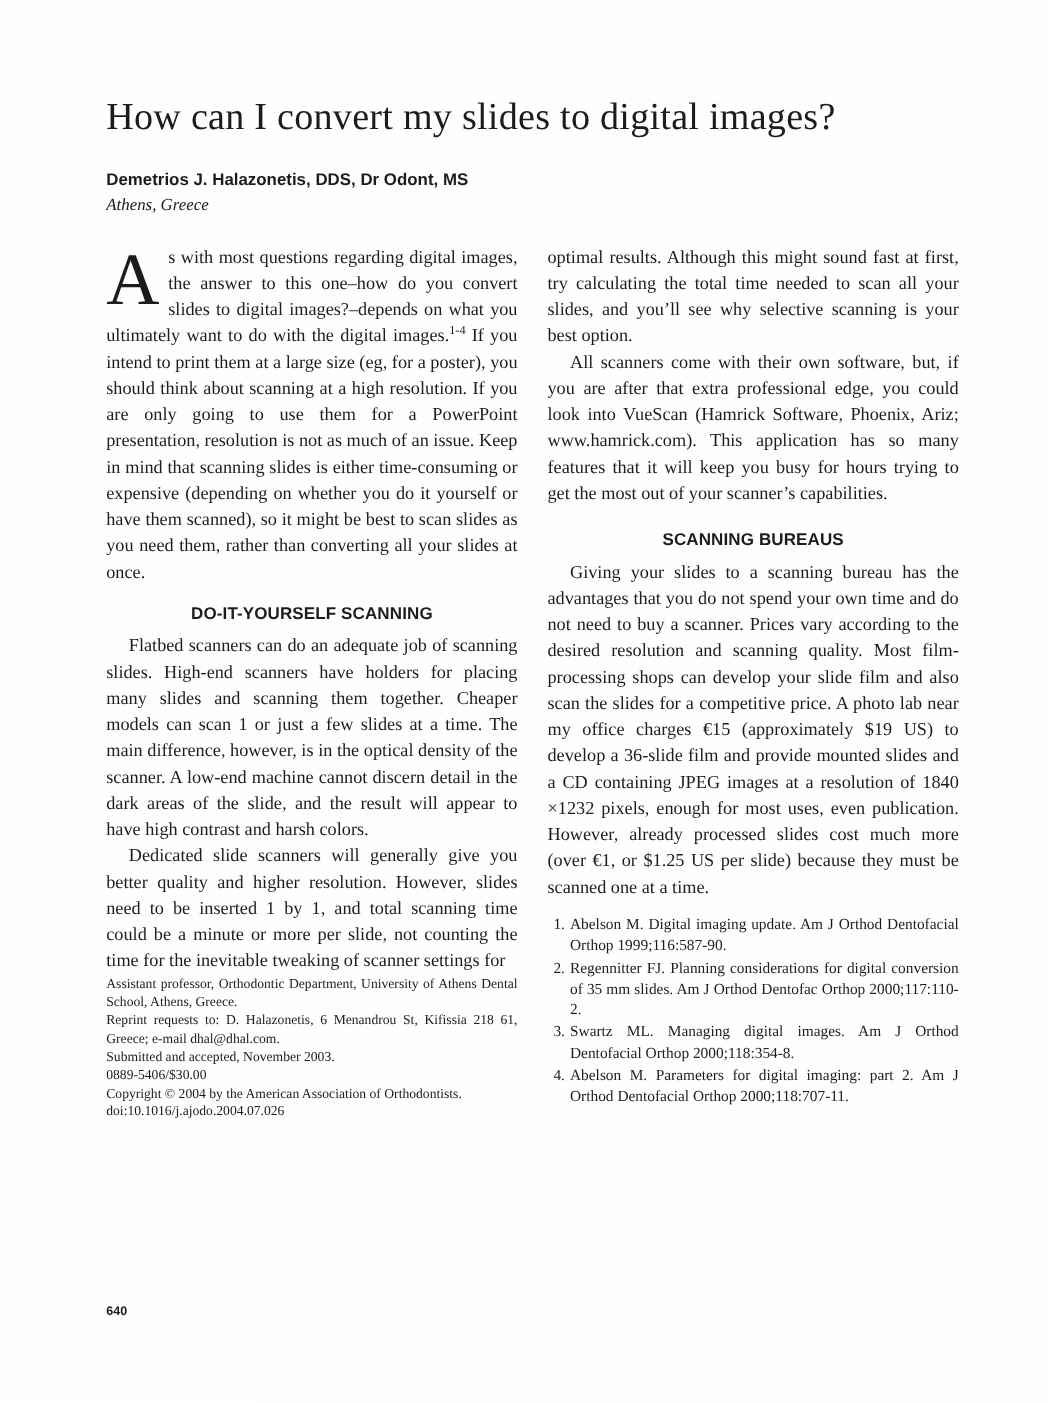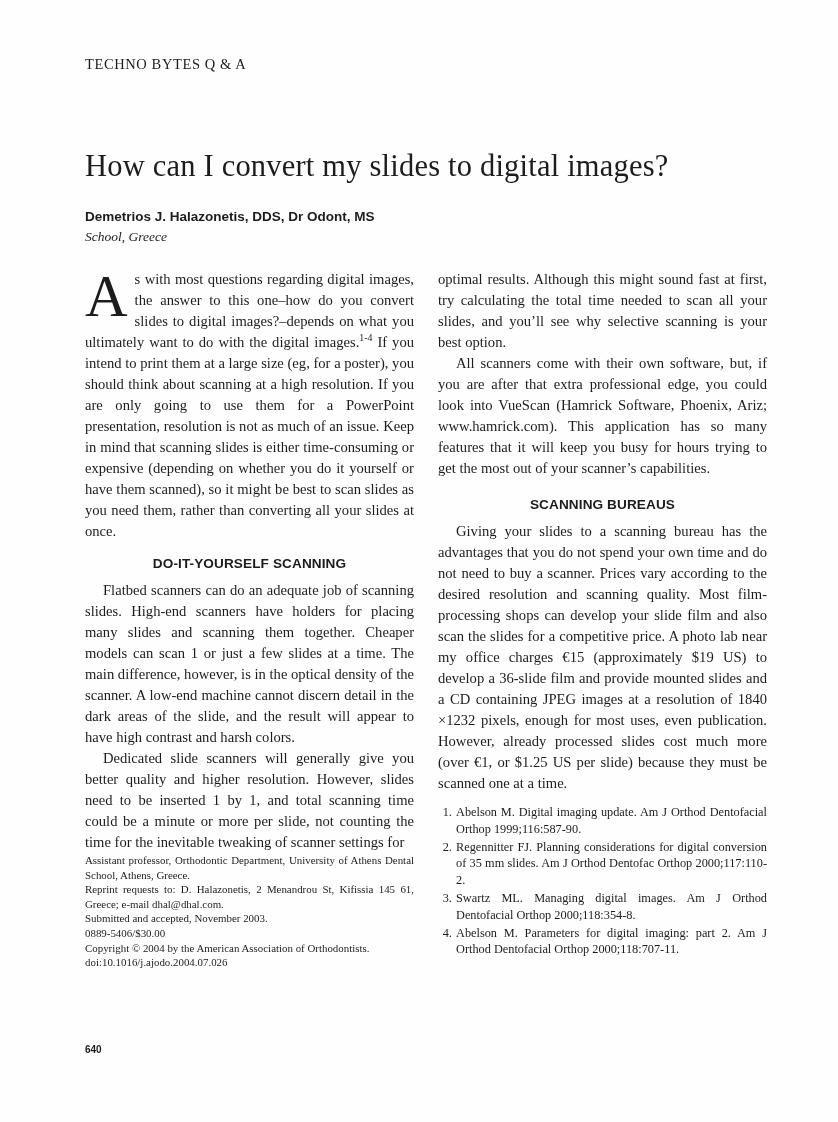--- a/index.html
+++ b/index.html
@@ -120,40 +120,39 @@
     font-weight: 700;
     font-size: 10px;
   }
 </style>
 </head>
 <body>
 
 <div class="page">
   <div class="content">
 
-    <div class="running-head">TECHNO BYTES Q &amp; A</div>
 
     <h1 class="title">How can I convert my slides to digital images?</h1>
 
     <div class="author">Demetrios J. Halazonetis, DDS, Dr Odont, MS</div>
-    <div class="location">School, Greece</div>
+    <div class="location">Athens, Greece</div>
 
     <div class="columns">
 
       <div class="col col-left">
         <p><span class="dropcap">A</span><span>s with most questions regarding digital images, the answer to this one–how do you convert slides to digital images?–depends on what you ultimately want to do with the digital images.</span><span class="supref">1-4</span><span> If you intend to print them at a large size (eg, for a poster), you should think about scanning at a high resolution. If you are only going to use them for a PowerPoint presentation, resolution is not as much of an issue. Keep in mind that scanning slides is either time-consuming or expensive (depending on whether you do it yourself or have them scanned), so it might be best to scan slides as you need them, rather than converting all your slides at once.</span></p>
 
         <h2 class="sec-heading">DO-IT-YOURSELF SCANNING</h2>
 
         <p class="indent">Flatbed scanners can do an adequate job of scanning slides. High-end scanners have holders for placing many slides and scanning them together. Cheaper models can scan 1 or just a few slides at a time. The main difference, however, is in the optical density of the scanner. A low-end machine cannot discern detail in the dark areas of the slide, and the result will appear to have high contrast and harsh colors.</p>
         <p class="indent">Dedicated slide scanners will generally give you better quality and higher resolution. However, slides need to be inserted 1 by 1, and total scanning time could be a minute or more per slide, not counting the time for the inevitable tweaking of scanner settings for</p>
 
         <div class="footnote">
           <div>Assistant professor, Orthodontic Department, University of Athens Dental School, Athens, Greece.</div>
-          <div>Reprint requests to: D. Halazonetis, 2 Menandrou St, Kifissia 145 61, Greece; e-mail dhal@dhal.com.</div>
+          <div>Reprint requests to: D. Halazonetis, 6 Menandrou St, Kifissia 218 61, Greece; e-mail dhal@dhal.com.</div>
           <div>Submitted and accepted, November 2003.</div>
           <div>0889-5406/$30.00</div>
           <div>Copyright © 2004 by the American Association of Orthodontists.</div>
           <div>doi:10.1016/j.ajodo.2004.07.026</div>
         </div>
       </div>
 
       <div class="col col-right">
         <p>optimal results. Although this might sound fast at first, try calculating the total time needed to scan all your slides, and you’ll see why selective scanning is your best option.</p>
         <p class="indent">All scanners come with their own software, but, if you are after that extra professional edge, you could look into VueScan (Hamrick Software, Phoenix, Ariz; www.hamrick.com). This application has so many features that it will keep you busy for hours trying to get the most out of your scanner’s capabilities.</p>

